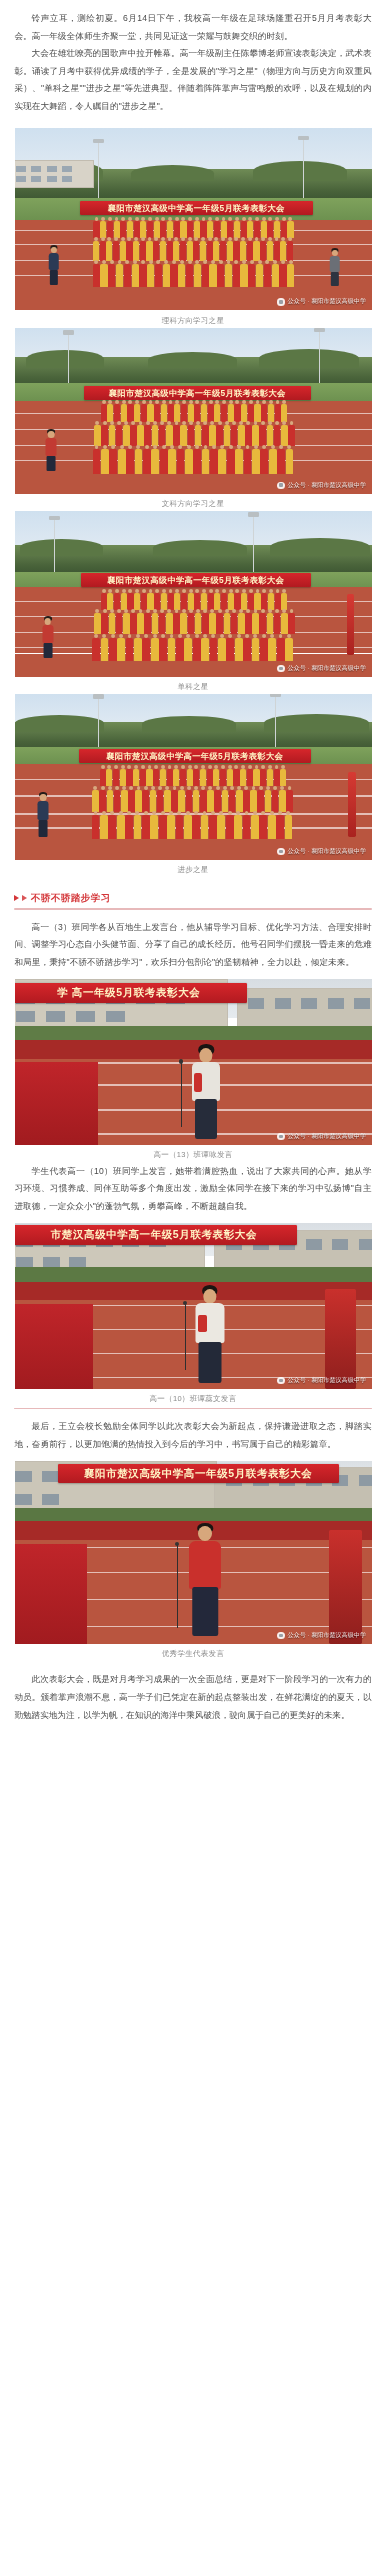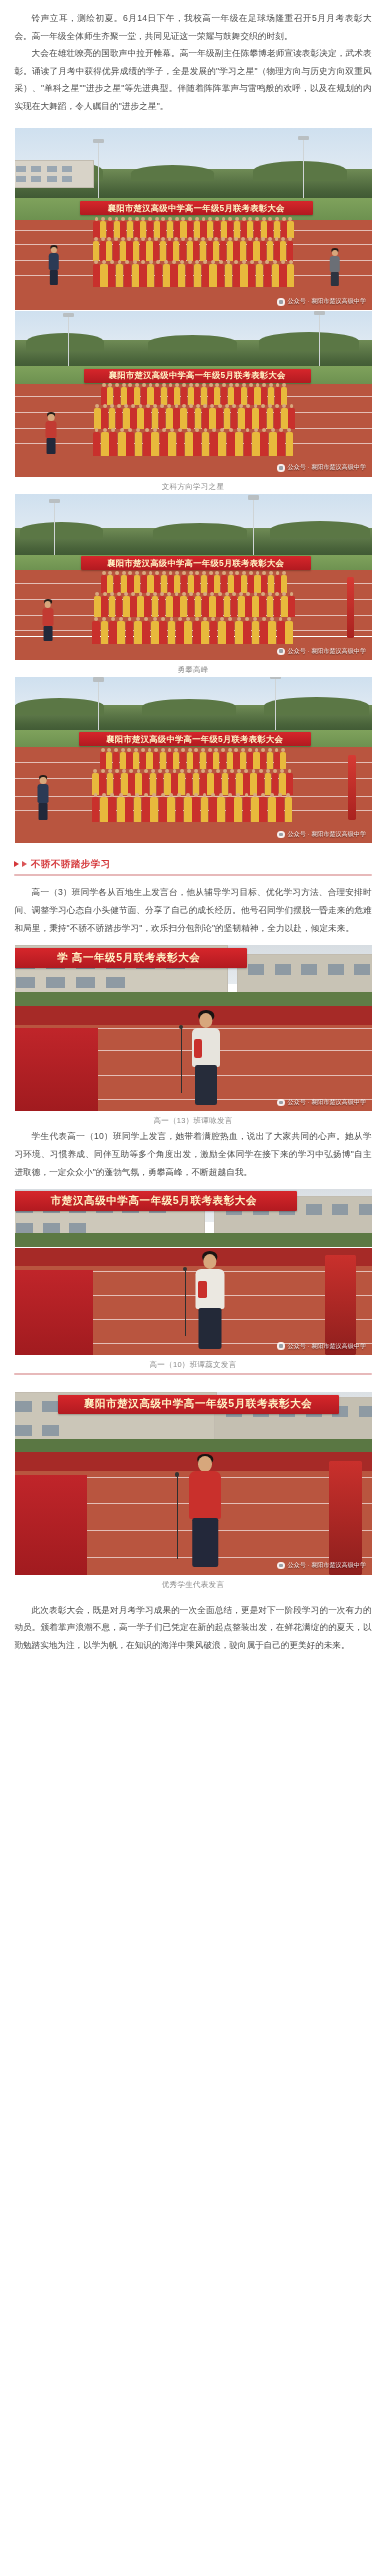--- a/index.html
+++ b/index.html
@@ -401,20 +401,21 @@
           <div class="head" style="top:1.7px;width:6.1px;height:6.6px;"></div>
           <div class="torso" style="top:8.3px;width:10.5px;height:15.5px;background:#6b6f76;"></div>
           <div class="legs" style="top:24px;width:8.3px;height:14.4px;background:#2d3340;"></div>
         </div>
       </div>
       <div class="wm">
         <span class="wm-ico"></span>
         <span>公众号 · 襄阳市楚汉高级中学</span>
       </div>
     </div>
+    <div class="caption">理科方向学习之星</div>
   </div>
 
   <div class="photo-wrap">
     <div class="photo" style="height:166px;">
       <div class="sc">
         <div class="sky" style="height:53px;"></div>
         <div class="trees" style="top:29px;height:30px;"></div>
         <div class="treeline-bump" style="left:11px;top:22px;width:78px;height:17.7px;"></div>
         <div class="treeline-bump" style="left:133px;top:24.4px;width:89px;height:15.5px;"></div>
         <div class="treeline-bump" style="left:244px;top:21px;width:100px;height:19px;"></div>
@@ -647,21 +648,21 @@
           <div class="torso" style="top:8.9px;width:11px;height:17.7px;background:#c23a32;"></div>
           <div class="legs" style="top:26.6px;width:8.9px;height:15.5px;background:#22283a;"></div>
         </div>
         <div class="redcol" style="left:332px;top:83px;width:7.8px;height:61px;"></div>
       </div>
       <div class="wm">
         <span class="wm-ico"></span>
         <span>公众号 · 襄阳市楚汉高级中学</span>
       </div>
     </div>
-    <div class="caption">勇攀高峰</div>
+    <div class="caption">单科之星</div>
   </div>
 
   <div class="photo-wrap">
     <div class="photo" style="height:166px;">
       <div class="sc">
         <div class="sky" style="height:51px;"></div>
         <div class="trees" style="top:28px;height:28px;"></div>
         <div class="treeline-bump" style="left:0px;top:21px;width:89px;height:16.6px;"></div>
         <div class="treeline-bump" style="left:127px;top:22px;width:94px;height:15.5px;"></div>
         <div class="treeline-bump" style="left:249px;top:20px;width:105px;height:17.7px;"></div>
@@ -771,20 +772,21 @@
           <div class="torso" style="top:8.9px;width:11px;height:19px;background:#2b3a55;"></div>
           <div class="legs" style="top:28px;width:8.9px;height:16.6px;background:#20283a;"></div>
         </div>
         <div class="redcol" style="left:333px;top:78px;width:8.9px;height:65px;"></div>
       </div>
       <div class="wm">
         <span class="wm-ico"></span>
         <span>公众号 · 襄阳市楚汉高级中学</span>
       </div>
     </div>
+    <div class="caption">进步之星</div>
   </div>
 
   <div class="section-head">
     <span class="tri"></span>
     <span class="tri second"></span>
     <span class="sh-text">不骄不骄踏步学习</span>
   </div>
   <div class="section-rule"></div>
 
   <p class="para">高一（3）班同学各从百地生上发言台，他从辅导学习目标、优化学习方法、合理安排时间、调整学习心态自小头健节面、分享了自己的成长经历。他号召同学们摆脱一昏走来的危难和局里，秉持"不骄不骄踏步学习"，欢乐扫分包剖论"的坚韧精神，全力以赴，倾定未来。</p>
@@ -897,20 +899,21 @@
       <div class="wm">
         <span class="wm-ico"></span>
         <span>公众号 · 襄阳市楚汉高级中学</span>
       </div>
     </div>
     <div class="caption">高一（10）班谭蕊文发言</div>
   </div>
 
   <div class="section-rule"></div>
 
+  <p class="para tight">最后，王立会校长勉励全体同学以此次表彰大会为新起点，保持谦逊进取之态，脚踏实地，奋勇前行，以更加饱满的热情投入到今后的学习中，书写属于自己的精彩篇章。</p>
 
   <div class="gap-sm"></div>
 
   <div class="photo-wrap">
     <div class="photo" style="height:183px;">
       <div class="sc">
         <div class="sky" style="height:31px;background:linear-gradient(#dbe0e4,#eaeef0);"></div>
         <div class="building" style="left:-11px;top:0px;width:211px;height:53px;background:#cbc6b8;">
           <div class="win" style="left:10px;top:8.9px;width:17.7px;height:11px;background:#8e9aa3;"></div>
           <div class="win" style="left:37px;top:8.9px;width:17.7px;height:11px;background:#8e9aa3;"></div>

